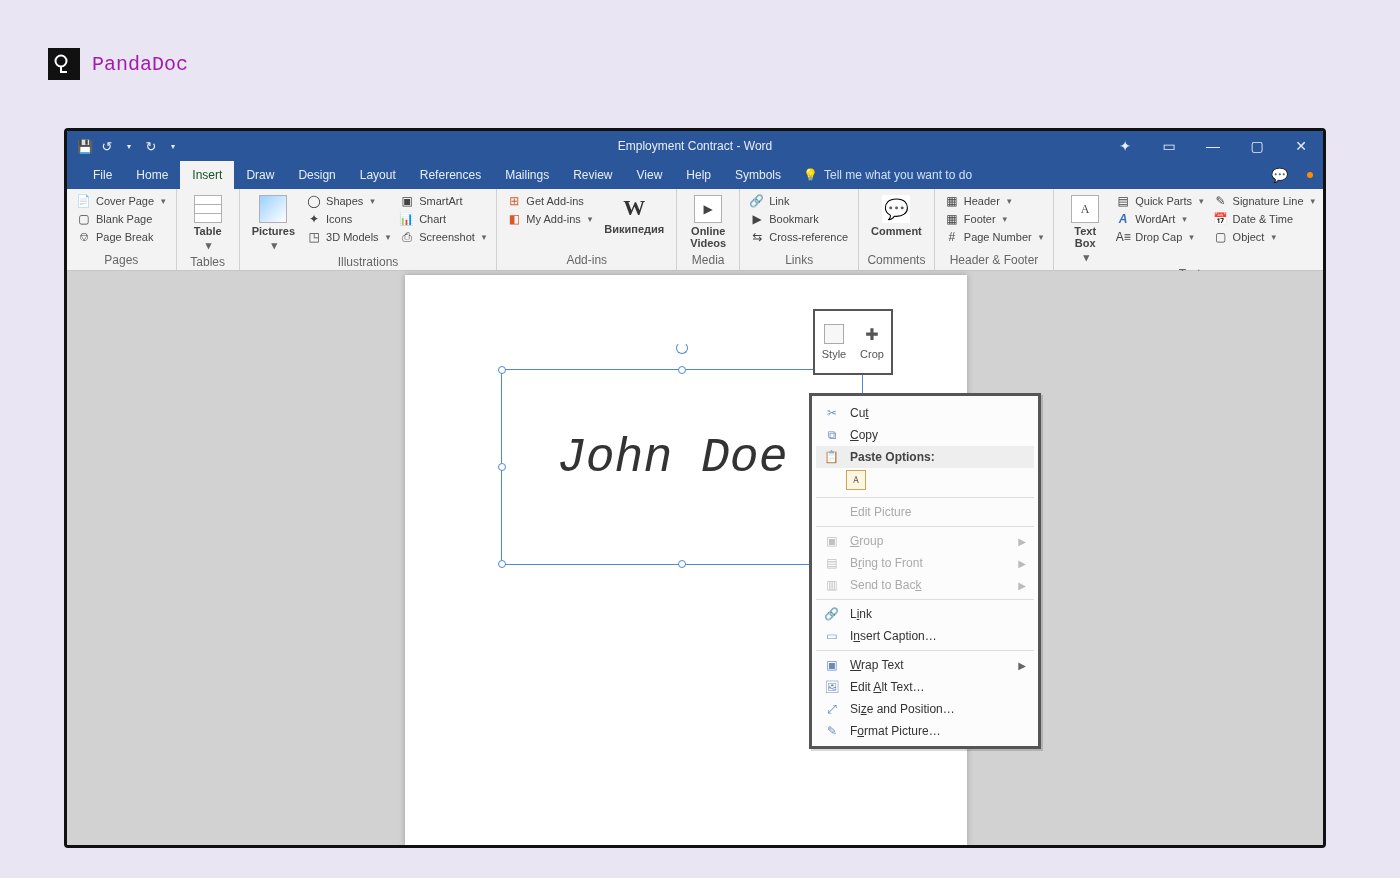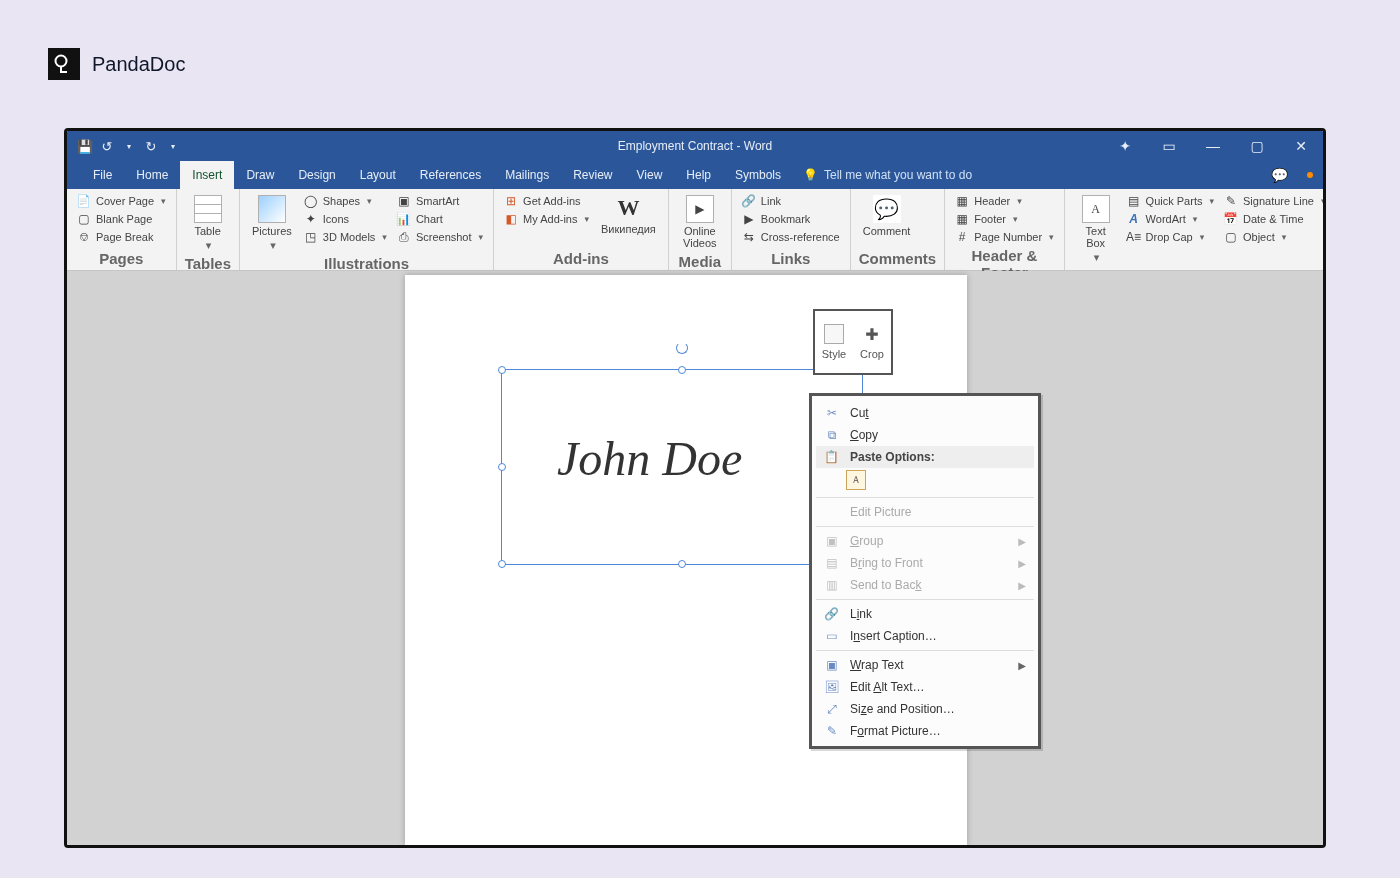--- a/index.html
+++ b/index.html
@@ -18,21 +18,21 @@
     position: absolute;
     top: 48px; left: 48px;
     display: flex; align-items: center; gap: 12px;
   }
   .brand-logo {
     width: 32px; height: 32px;
     background: #111;
     display: flex; align-items: center; justify-content: center;
     color: #fff; font-size: 18px;
   }
-  .brand-name { font-size: 20px; color: #0f172a; font-weight: 500; }
+  .brand-name { font-size: 20px; color: #a21caf; font-weight: 500; font-family: Liberation Mono, monospace; }
 
   
   .window {
     position: absolute;
     top: 128px; left: 64px;
     width: 1262px; height: 720px;
     border: 3px solid #111;
     border-radius: 4px;
     background: #d2d2d2;
     overflow: hidden;
@@ -78,24 +78,24 @@
     font-size:12px;
     color:#444;
   }
   .group {
     border-right:1px solid #d0d0d0;
     padding: 4px 8px 0 8px;
     display:flex;flex-direction:column;
     position:relative;
   }
   .group-body { flex:1; display:flex; gap:6px; align-items:flex-start;}
-  .group-label { text-align:center; font-size:15px; color:#666; padding:2px 0 3px;font-weight:bold; }
+  .group-label { text-align:center; font-size:12px; color:#666; padding:2px 0 3px; }
   .btn-v { display:flex;flex-direction:column;align-items:center;justify-content:center;gap:2px;padding:2px 4px;min-width:46px;}
   .btn-v .big-ic { width:28px;height:28px;border:1px solid #b0b0b0;background:#fff; }
-  .btn-v span { font-size:11px; line-height:1.1; text-align:center;}
+  .btn-v span { font-size:11px; line-height:1.1; text-align:center;font-weight:bold;}
   .col { display:flex;flex-direction:column;gap:2px; }
   .btn-h { display:flex;align-items:center;gap:5px;padding:1px 2px;font-size:11px;white-space:nowrap;}
   .btn-h .sm-ic { width:14px;height:14px;display:inline-flex;align-items:center;justify-content:center;font-size:12px;}
   .dd { font-size:9px;color:#666;margin-left:2px;}
 
   .workspace {
     background:#d2d2d2;
     height: calc(100% - 140px);
     position:relative;
   }
@@ -117,21 +117,21 @@
   }
   .handle.nw{left:-4px;top:-4px;} .handle.n{left:50%;top:-4px;transform:translateX(-50%);} .handle.ne{right:-4px;top:-4px;}
   .handle.w{left:-4px;top:50%;transform:translateY(-50%);} .handle.e{right:-4px;top:50%;transform:translateY(-50%);}
   .handle.sw{left:-4px;bottom:-4px;} .handle.s{left:50%;bottom:-4px;transform:translateX(-50%);} .handle.se{right:-4px;bottom:-4px;}
   .rot {
     position:absolute;left:50%;top:-28px;transform:translateX(-50%);
     width:12px;height:12px;border:1.5px solid #4f87d8;border-radius:50%;border-top-color:transparent;
   }
   .sig {
     position:absolute;left:490px;top:160px;
-    font-family: Liberation Serif, serif;
+    font-family: Liberation Mono, monospace;
     font-size:48px;color:#333;
     font-style: italic;
   }
 
   .mini-toolbar {
     position:absolute;
     left: 746px; top: 38px;
     width: 80px; height: 66px;
     background:#fff;border:2px solid #555;
     display:flex;

